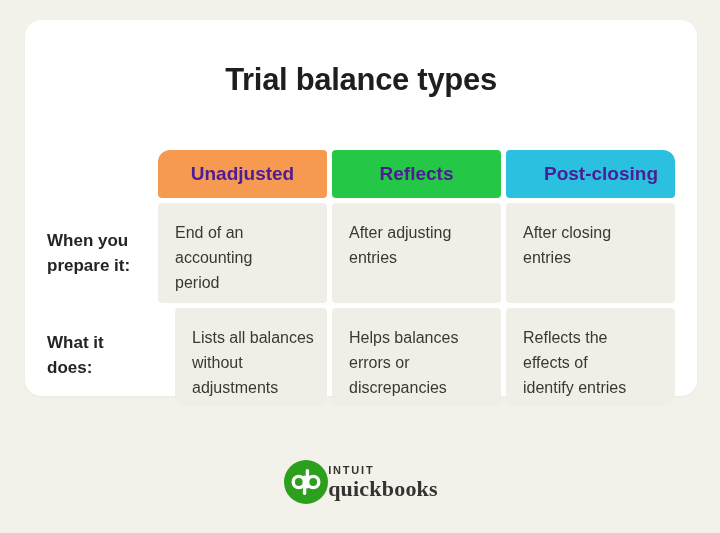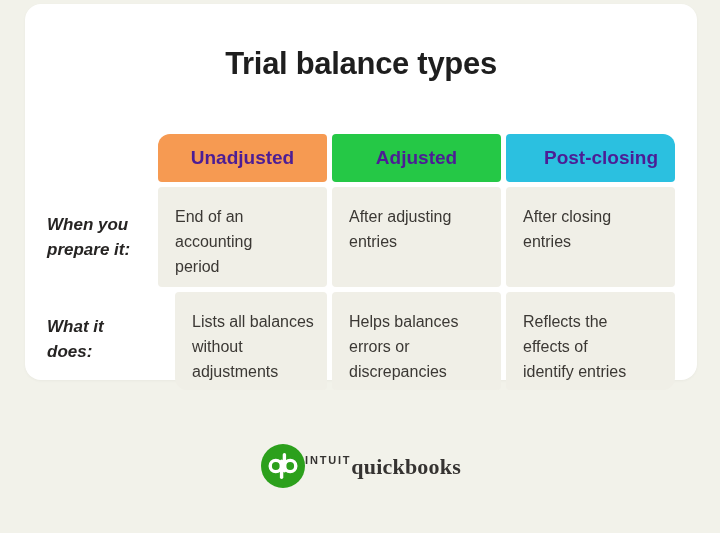--- a/index.html
+++ b/index.html
@@ -3,21 +3,21 @@
 <meta charset="utf-8">
 <style>
   html,body{margin:0;padding:0;}
   body{
     width:720px;height:533px;overflow:hidden;
     background:#f2f2ea;
     font-family:"Liberation Sans","DejaVu Sans",sans-serif;
     -webkit-font-smoothing:antialiased;
   }
   .card{
-    position:absolute;left:25px;top:4px;width:672px;height:376px;
+    position:absolute;left:25px;top:20px;width:672px;height:376px;
     background:#ffffff;border-radius:16px;
     box-shadow:0 1px 3px rgba(0,0,0,0.04);
   }
   .title{
     position:absolute;left:0;top:42px;width:100%;
     text-align:center;font-size:31px;font-weight:700;
     letter-spacing:-0.3px;color:#1e1e1e;
   }
   .tb-grid{
     position:absolute;left:133px;top:130px;width:517px;
@@ -37,30 +37,30 @@
     background:#f0efe7;border-radius:4px;
     padding:17px 12px 17px 17px;
     font-size:16px;line-height:25px;color:#3b3834;
     white-space:pre-line;
   }
   .cell.bl{border-radius:4px 4px 4px 12px;margin-left:17px;}
   .cell.br{border-radius:4px 4px 12px 4px;}
   .row-label{
     position:absolute;left:22px;width:110px;
     font-size:17px;font-weight:700;line-height:25px;
-    color:#262423;white-space:pre-line;font-style:italic;
+    color:#262423;white-space:pre-line;
   }
   .row-label.r1{top:208px;}
   .row-label.r2{top:310px;}
   .brand{
     position:absolute;left:0;top:440px;width:100%;
     display:flex;align-items:center;justify-content:center;
   }
   .brand-mark{width:44px;height:44px;flex:0 0 auto;}
-  .brand-text{display:flex;flex-direction:row;}
+  .brand-text{display:flex;flex-direction:column;}
   .brand-top{
     font-size:11px;font-weight:700;letter-spacing:1.8px;
     color:#353331;line-height:12px;
   }
   .brand-bottom{
     font-size:22px;font-weight:700;letter-spacing:0.2px;
     color:#353331;line-height:24px;margin-top:1px;font-family:Liberation Serif, serif;
   }
 </style>
 </head>
@@ -70,21 +70,21 @@
 
   <div class="title">Trial balance types</div>
 
   <div class="row-label r1">When you
 prepare it:</div>
   <div class="row-label r2">What it
 does:</div>
 
   <div class="tb-grid">
     <div class="hdr first" style="background: rgb(246, 154, 82);">Unadjusted</div>
-    <div class="hdr" style="background: rgb(37, 200, 70);">Adjusted</div>
+    <div class="hdr" style="background: rgb(37, 200, 70);">Reflects</div>
     <div class="hdr last" style="background: rgb(43, 192, 224); padding-left: 21px;">Post-closing</div>
 
     <div class="cell">End of an
 accounting
 period</div>
     <div class="cell">After adjusting
 entries</div>
     <div class="cell">After closing
 entries</div>
 

